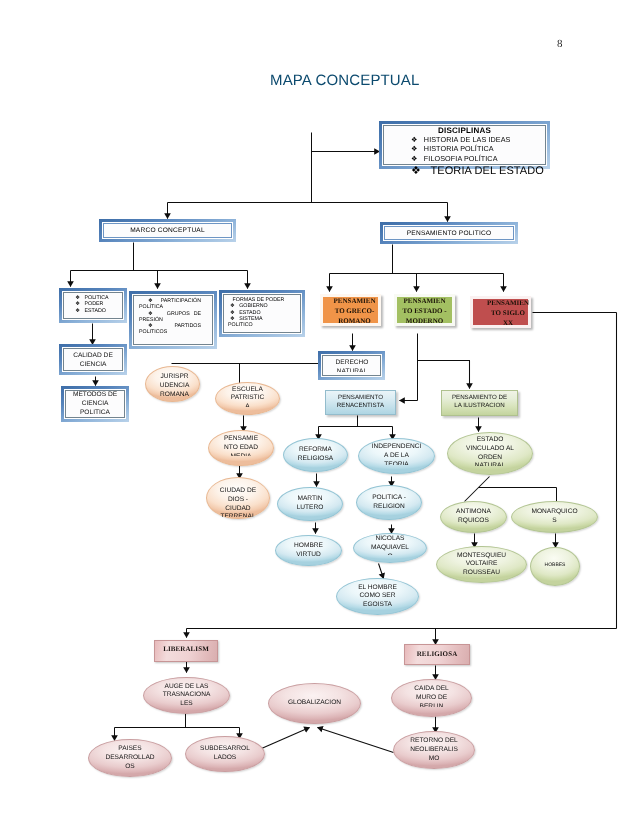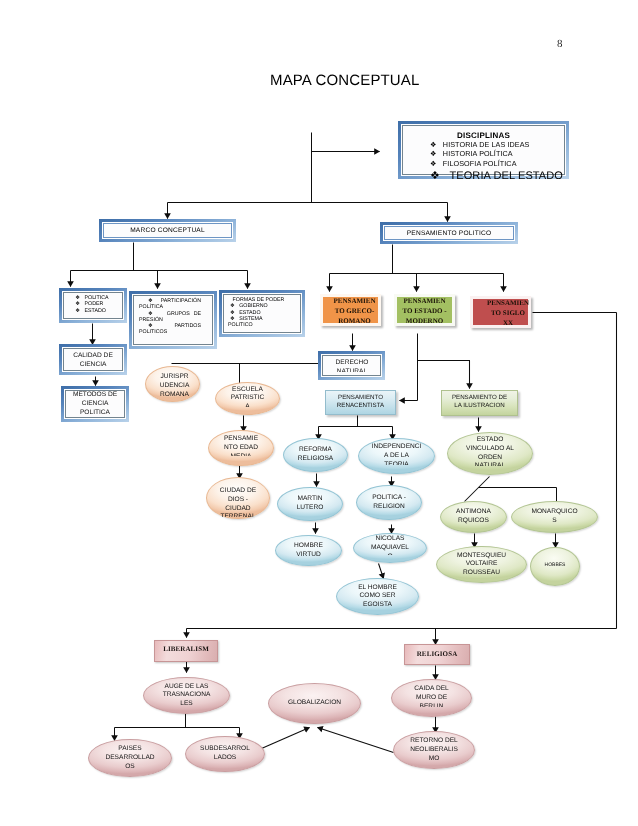--- a/index.html
+++ b/index.html
@@ -2,21 +2,21 @@
 <html><head>
 <meta charset="utf-8">
 <style>
 html,body{margin:0;padding:0;background:#fff;}
 body{width:638px;height:826px;font-family:"Liberation Sans",sans-serif;overflow:hidden;
   -webkit-font-smoothing:antialiased;text-rendering:geometricPrecision;}
 #page{position:relative;width:638px;height:826px;background:#fff;}
 #wires{position:absolute;left:0;top:0;width:638px;height:826px;}
 .n{position:absolute;box-sizing:border-box;display:flex;align-items:center;justify-content:center;text-align:center;}
 .pgnum{position:absolute;font-family:"Liberation Serif",serif;font-size:11px;color:#222;}
-.title{position:absolute;font-family:"Liberation Sans",sans-serif;font-size:15px;color:#000000;letter-spacing:0.15px;}
+.title{position:absolute;font-family:"Liberation Sans",sans-serif;font-size:15px;color:#0c4a6e;letter-spacing:0.15px;}
 
 
 .blackbox{background:#070707;color:#f2f2f2;font-size:8.2px;letter-spacing:0.25px;
   border:4px solid #fbfbfb;box-shadow:0 0 0 1px #e2e2e2, 2px 2px 2px rgba(0,0,0,.30);}
 
 
 .bluebox{background:#fcfcfd;border:3px solid transparent;
   background-image:linear-gradient(#fcfcfd,#fcfcfd),linear-gradient(160deg,#3e6ea8 0%,#5583bb 30%,#8fb4da 70%,#b9d2ea 100%);
   background-origin:border-box;background-clip:padding-box,border-box;
   box-shadow:inset 0 0 0 1px #ffffff, inset 0 0 0 2px #73848f;}
@@ -123,21 +123,21 @@
         <path d="M435.5,716.5 L435.5,732.5" marker-end="url(#ar)"></path>
         <path d="M261.5,748.5 L309.5,727.5" marker-end="url(#ar)"></path>
         <path d="M393.5,752.5 L317.5,727.5" marker-end="url(#ar)"></path>
       </g>
   </svg>
 
   <div class="pgnum" style="left:557px;top:38px;">8</div>
   <div class="title" style="left:270px;top:72px;">MAPA CONCEPTUAL</div>
 
 
-  <div class="n bluebox" style="left:398px;top:121px;width:171px;height:58px;padding:17px 4px 3px 4px;">
+  <div class="n bluebox" style="left:379px;top:121px;width:171px;height:48px;padding:17px 4px 3px 4px;">
     <div class="inner">
       <div style="font-weight:bold;font-size:8px;text-align:center;letter-spacing:0.2px;margin-bottom:0px;">DISCIPLINAS</div>
       <ul class="bullets">
           <li style="font-size:7.2px;text-align:left;padding-left:25px;letter-spacing:0.1px;line-height:1.345;"><span class="dia">❖</span>&nbsp;&nbsp;&nbsp;HISTORIA DE LAS IDEAS</li>
           <li style="font-size:7.2px;text-align:left;padding-left:25px;letter-spacing:0.1px;line-height:1.345;"><span class="dia">❖</span>&nbsp;&nbsp;&nbsp;HISTORIA POLÍTICA</li>
           <li style="font-size:7.2px;text-align:left;padding-left:25px;letter-spacing:0.1px;line-height:1.345;"><span class="dia">❖</span>&nbsp;&nbsp;&nbsp;FILOSOFIA POLÍTICA</li>
           <li style="font-size:11px;text-align:left;padding-left:25px;letter-spacing:0.1px;line-height:1.345;"><span class="dia">❖</span>&nbsp;&nbsp;&nbsp;TEORIA DEL ESTADO</li>
         </ul>
     </div>
   </div>
@@ -182,21 +182,21 @@
   <div class="tclip" style="left:72px;top:352px;width:42px;height:13.5px;">
       <span class="elltxt" style="width:42px;">CALIDAD DE CIENCIA</span>
     </div>
 
   <div class="n bluebox" style="left:61px;top:386px;width:68px;height:36px;"></div>
   <div class="tclip" style="left:72px;top:391px;width:46px;height:23px;">
       <span class="elltxt" style="width:46px;">METODOS DE CIENCIA POLITICA</span>
     </div>
 
   <div class="n flat" style="left:320px;top:294px;width:61px;height:32px;background:#f09448;"></div>
-  <div class="tclip cser" style="left:312px;top:296px;width:65px;height:31.5px;justify-content:flex-end;">
+  <div class="tclip cser" style="left:322px;top:296px;width:65px;height:31.5px;">
       <span style="width:45px;">PENSAMIENTO GRECO-ROMANO</span>
     </div>
   <div class="n flat" style="left:394px;top:294px;width:61px;height:32px;background:#a3c062;"></div>
   <div class="tclip cser" style="left:391.75px;top:296px;width:65.5px;height:31.5px;">
       <span style="width:45.5px;">PENSAMIENTO ESTADO - MODERNO</span>
     </div>
   <div class="n flat" style="left:470px;top:296px;width:61px;height:32px;background:#bf4e4e;"></div>
   <div class="tclip cser" style="left:476px;top:298px;width:64px;height:31.5px;">
       <span style="width:44px;">PENSAMIENTO SIGLO XX</span>
     </div>

